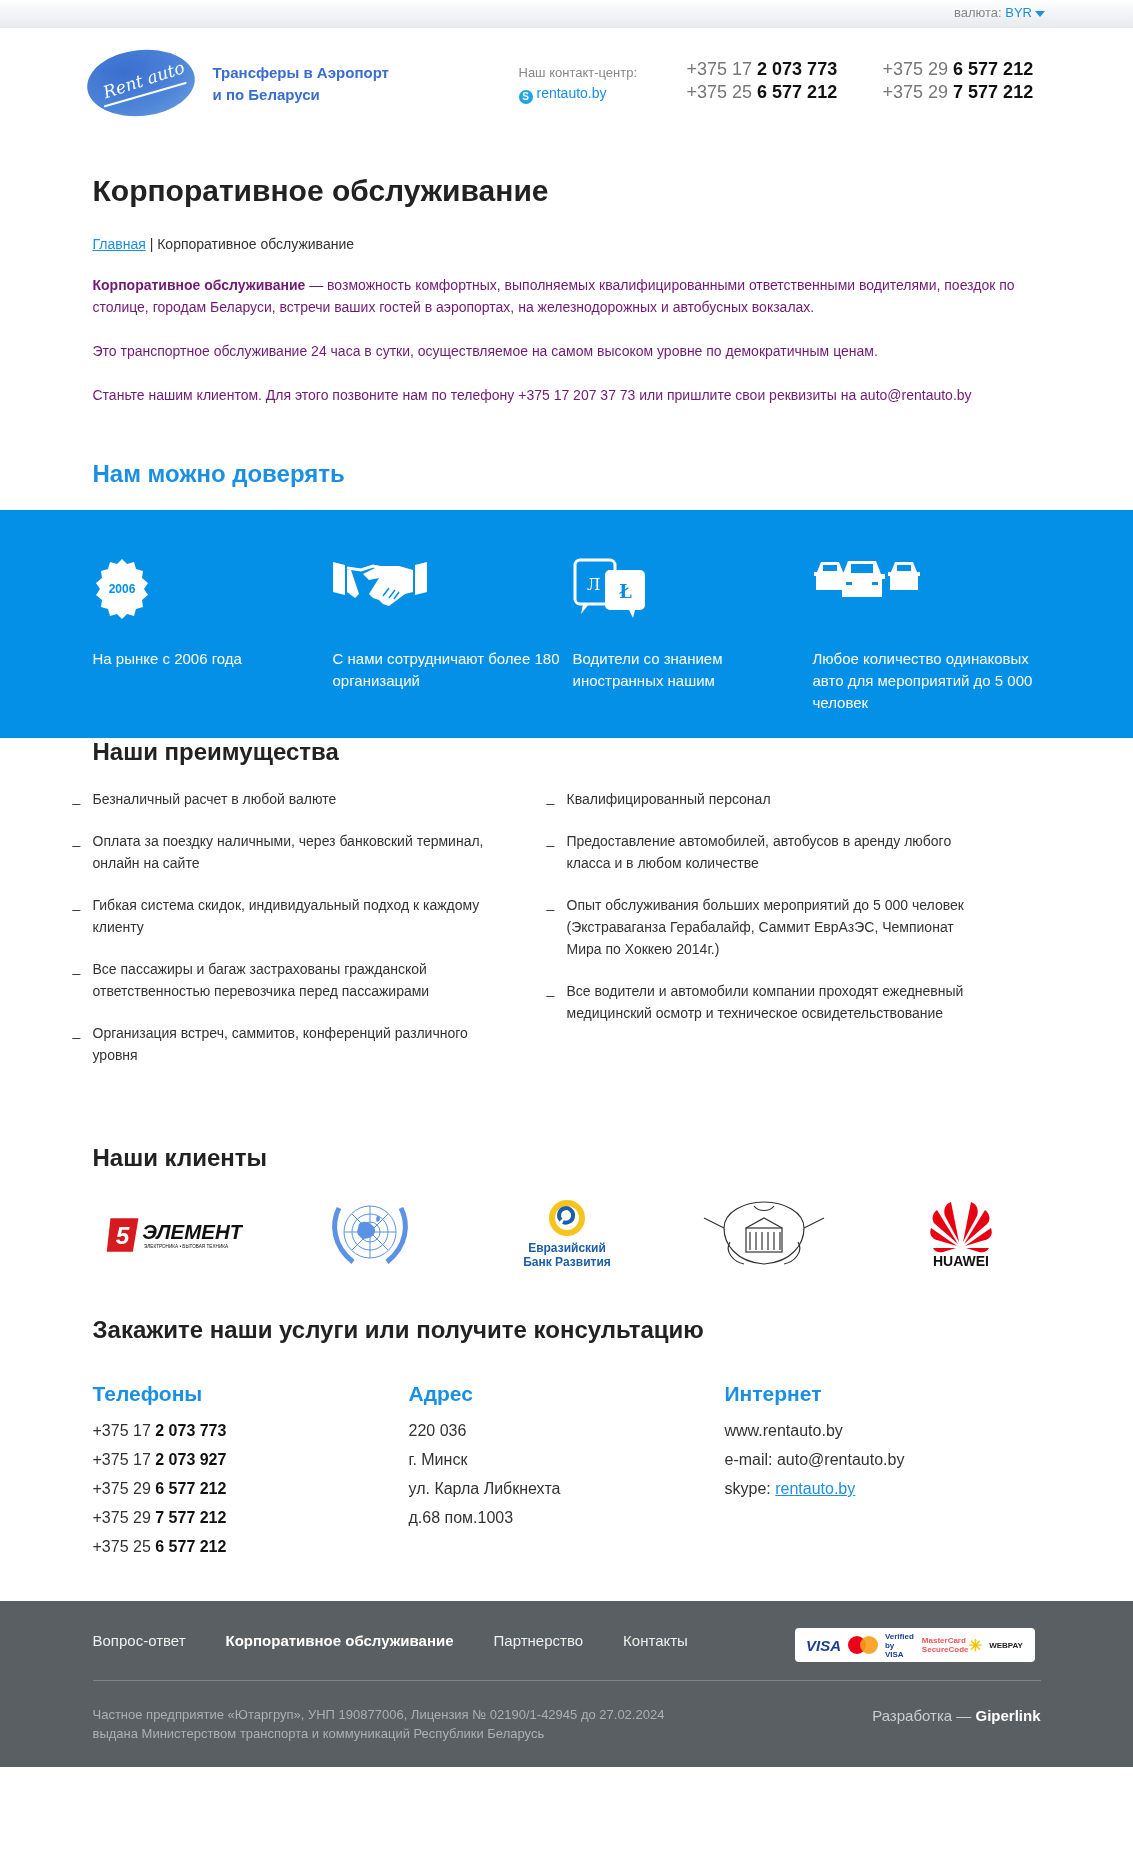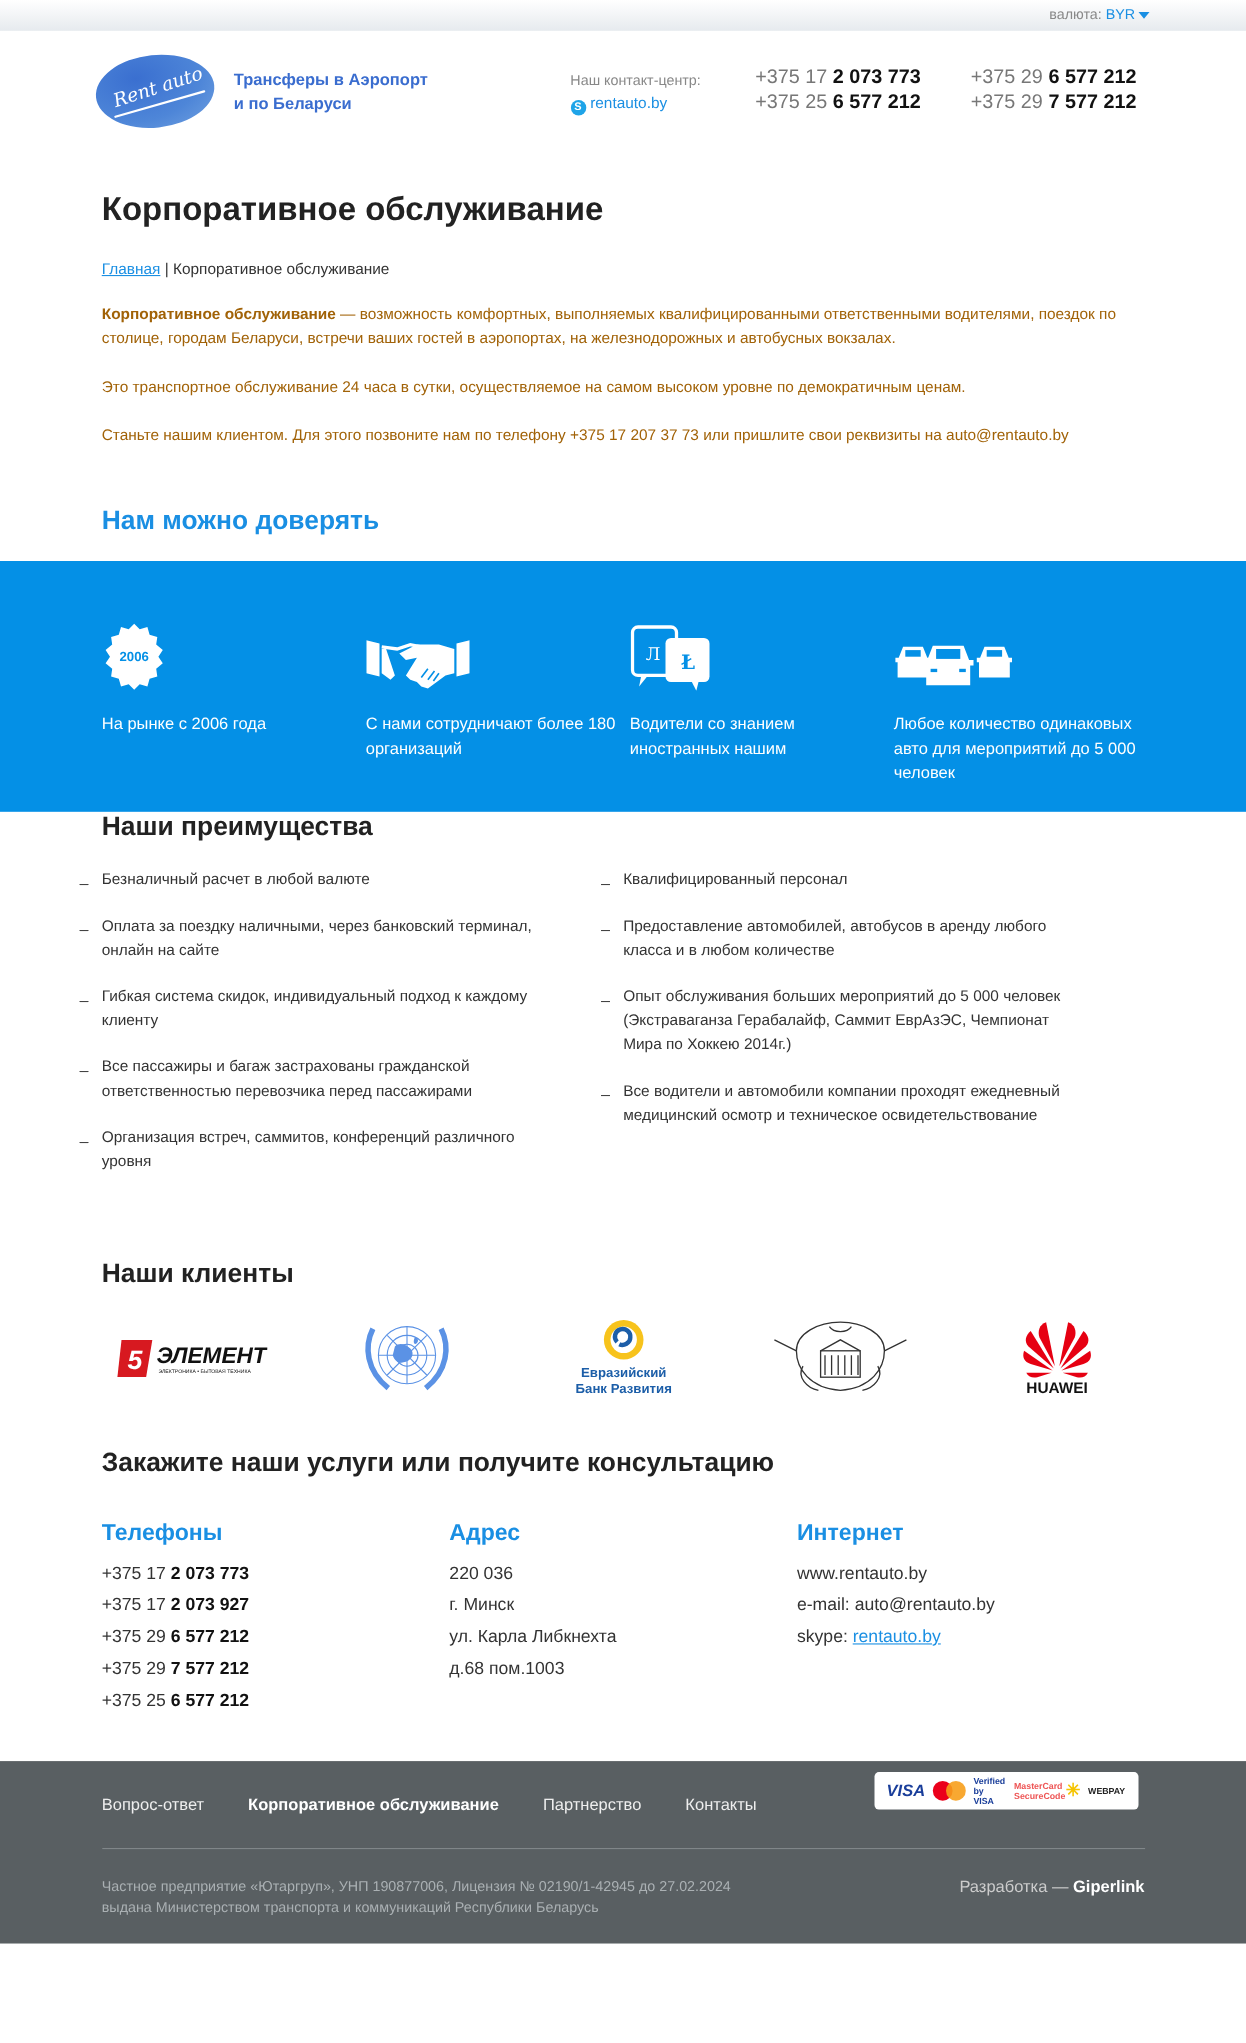--- a/index.html
+++ b/index.html
@@ -17,27 +17,27 @@
 .tagline{position:absolute;left:126px;top:34px;font-size:15px;font-weight:bold;color:#3a6dcf;line-height:22px}
 .contact-label{position:absolute;left:432px;top:34px;font-size:13px;color:#888;line-height:21px}
 .contact-label .skype{color:#1a8fe3;font-size:14px}
 .skype-ic{display:inline-block;width:14px;height:14px;border-radius:50%;background:#1fa4e8;color:#fff;font-size:10px;font-weight:bold;text-align:center;line-height:14px;margin-right:4px;vertical-align:-2px}
 .phones{position:absolute;top:30px;font-size:18px;line-height:23px;color:#777}
 .phones b{color:#111}
 .ph1{left:600px}.ph2{left:796px}
 h1{font-size:30px;font-weight:bold;color:#222;margin-top:36px}
 .crumbs{margin-top:28px;font-size:14px;color:#333}
 .crumbs a{color:#1a8fe3;text-decoration:underline}
-.intro p{font-size:14px;line-height:22px;color:#a16207;margin-top:22px}
+.intro p{font-size:14px;line-height:22px;color:#701a75;margin-top:22px}
 .intro p:first-child{margin-top:22px}
 h2.blue{font-size:24px;color:#1a8fe3;font-weight:bold;margin-top:54px}
 .trust{background:#0490e6;margin-top:22px;height:228px}
 .trust .wrap{display:flex}
 .tcol{width:240px;padding-top:48px;color:#fff}
-.ticon{height:70px;display:flex;align-items:flex-end}
+.ticon{height:70px;display:flex;align-items:flex-start}
 .ttext{margin-top:20px;font-size:15px;line-height:22px;width:245px}
 h2.dark{font-size:24px;font-weight:bold;color:#222}
 .adv{}
 .adv-grid{display:flex;margin-top:22px}
 .adv-col{width:524px}
 .adv-item{position:relative;padding-left:0;font-size:14px;line-height:22px;color:#333;margin-bottom:20px;width:420px}
 .adv-item:before{content:"_";position:absolute;left:-20px;top:-2px;color:#333}
 .clients{margin-top:58px}
 .logos{display:flex;align-items:center;justify-content:space-between;margin-top:22px;height:80px;padding:0 10px}
 .lg{display:flex;align-items:center;justify-content:center;width:140px;height:80px}
@@ -45,21 +45,21 @@
 .cols3{display:flex;margin-top:38px}
 .c3{width:370px}
 .c3 h3{font-size:21px;color:#1a8fe3;font-weight:bold;margin-bottom:10px}
 .c3 div.line{font-size:16px;line-height:29px;color:#333}
 .c3 b{color:#111}
 .c3 a.u{color:#1a8fe3;text-decoration:underline}
 footer{background:#595f62;margin-top:40px;height:166px;color:#fff}
 .fnav{display:flex;align-items:center;height:80px;border-bottom:1px solid #808689;position:relative}
 .fnav a{font-size:15px;margin-right:40px;color:#eee}
 .fnav a.active{font-weight:bold;color:#fff}
-.pay{position:absolute;right:6px;top:10px;width:240px;height:34px;background:#fff;border-radius:4px;display:flex;align-items:center;justify-content:space-around;padding:0 8px;font-size:10px;font-weight:bold}
+.pay{position:absolute;right:6px;top:27px;width:240px;height:34px;background:#fff;border-radius:4px;display:flex;align-items:center;justify-content:space-around;padding:0 8px;font-size:10px;font-weight:bold}
 .fbottom{display:flex;justify-content:space-between;padding-top:24px}
 .legal{font-size:13px;line-height:19px;color:#aab0b3}
 .dev{font-size:15px;color:#ccc;margin-top:2px}
 .dev b{color:#fff}
 </style>
 </head>
 <body>
 
 <div class="topbar">
   <div class="currency">

